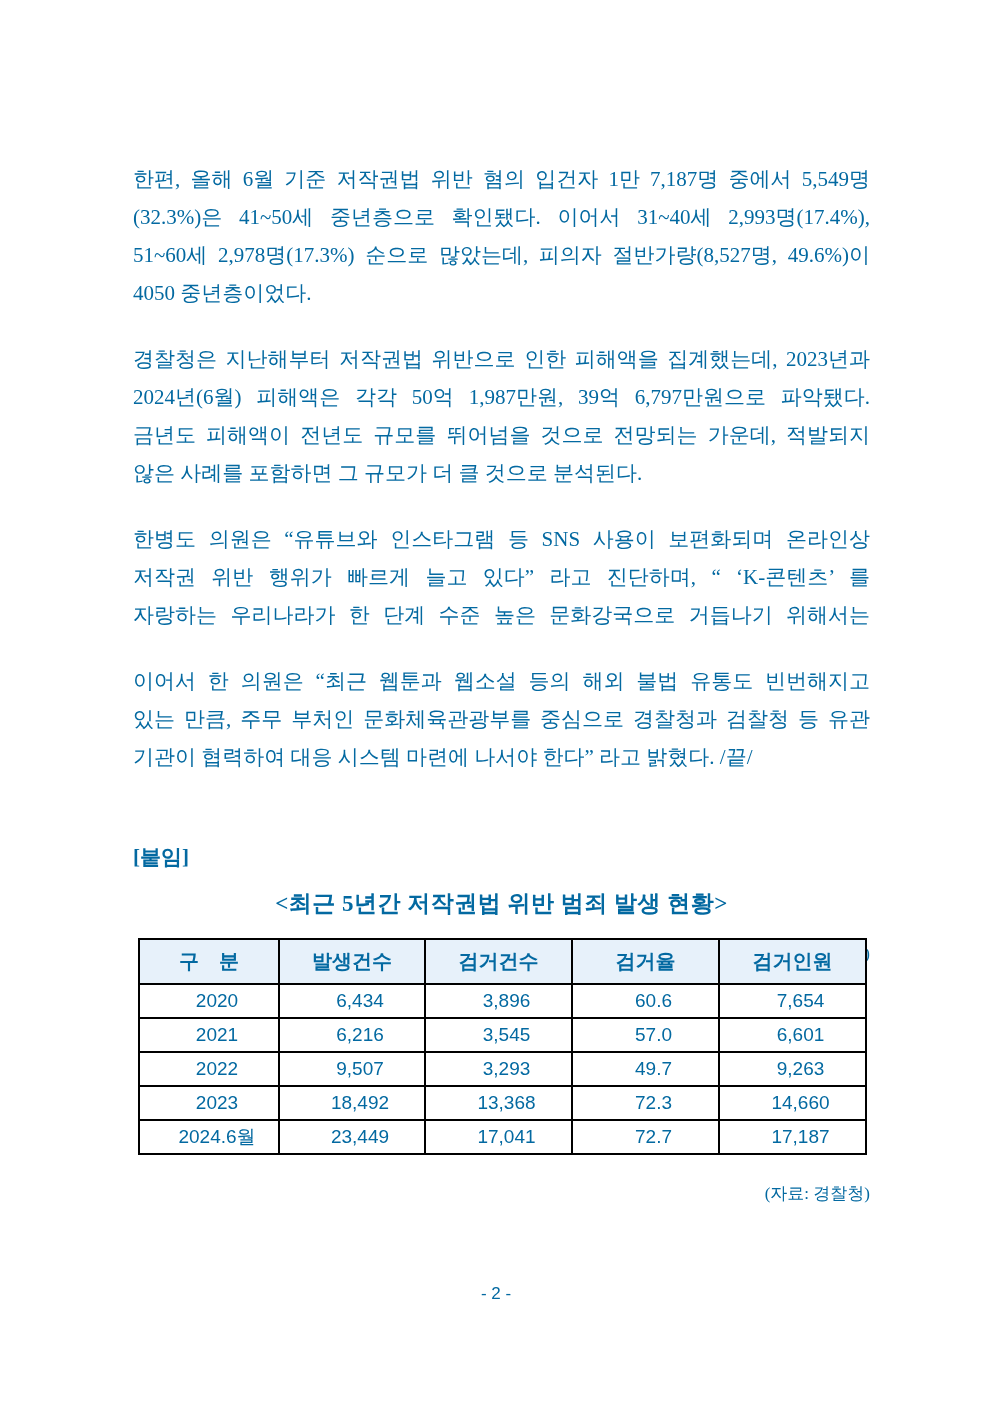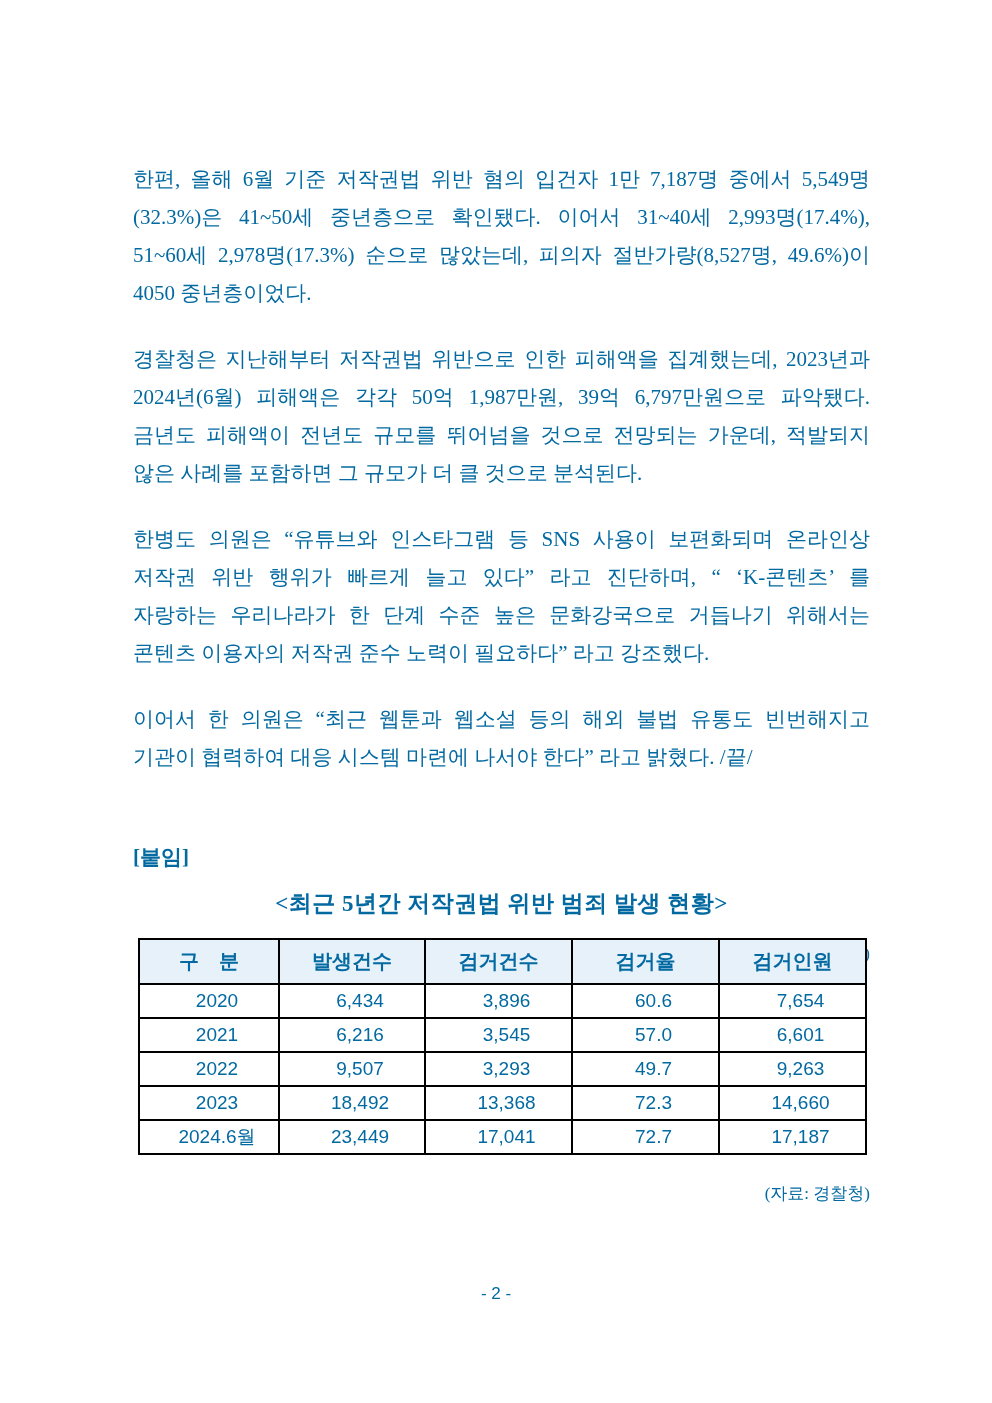--- a/index.html
+++ b/index.html
@@ -104,25 +104,25 @@
       <div class="line">경찰청은 지난해부터 저작권법 위반으로 인한 피해액을 집계했는데, 2023년과</div>
       <div class="line">2024년(6월) 피해액은 각각 50억 1,987만원, 39억 6,797만원으로 파악됐다.</div>
       <div class="line">금년도 피해액이 전년도 규모를 뛰어넘을 것으로 전망되는 가운데, 적발되지</div>
       <div class="line last">않은 사례를 포함하면 그 규모가 더 클 것으로 분석된다.</div>
     </div>
 
     <div class="para">
       <div class="line">한병도 의원은 “유튜브와 인스타그램 등 SNS 사용이 보편화되며 온라인상</div>
       <div class="line">저작권 위반 행위가 빠르게 늘고 있다” 라고 진단하며, “ ‘K-콘텐츠’ 를</div>
       <div class="line">자랑하는 우리나라가 한 단계 수준 높은 문화강국으로 거듭나기 위해서는</div>
-      <div class="line last">콘텐츠 이용자의 저작권 준수 노력이 필요하다” 라고 강조했다.</div>
     </div>
 
     <div class="para">
       <div class="line">이어서 한 의원은 “최근 웹툰과 웹소설 등의 해외 불법 유통도 빈번해지고</div>
+      <div class="line">있는 만큼, 주무 부처인 문화체육관광부를 중심으로 경찰청과 검찰청 등 유관</div>
       <div class="line last">기관이 협력하여 대응 시스템 마련에 나서야 한다” 라고 밝혔다. /끝/</div>
     </div>
 
   </div>
 
   <div class="attachment-label">[붙임]</div>
 
   <div class="table-title">&lt;최근 5년간 저작권법 위반 범죄 발생 현황&gt;</div>
 
   <div class="unit-note">(단위: 건, %, 명)</div>

